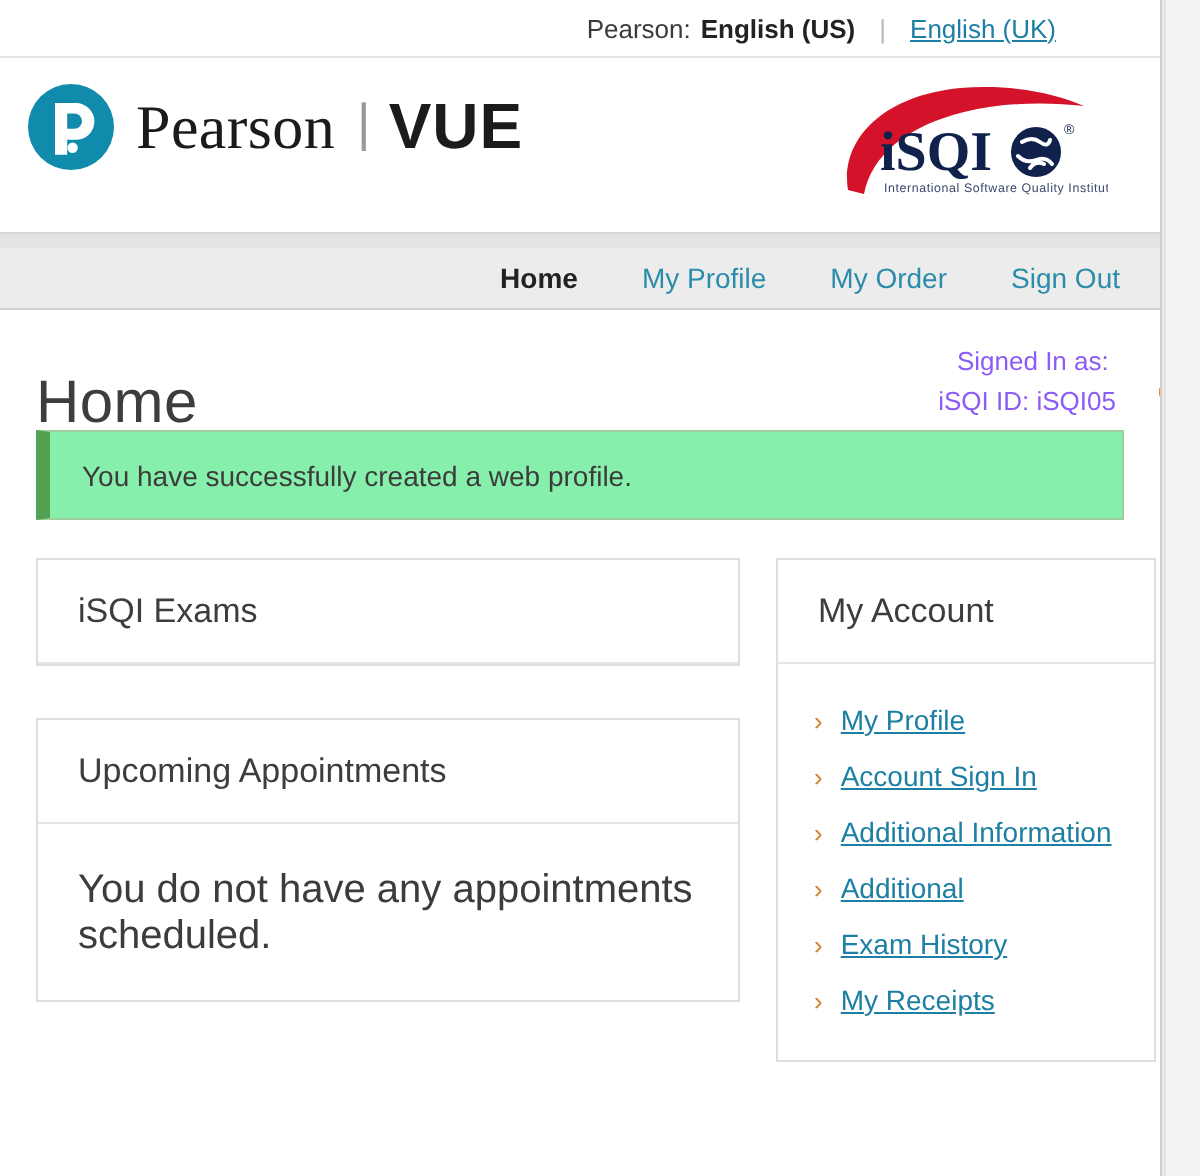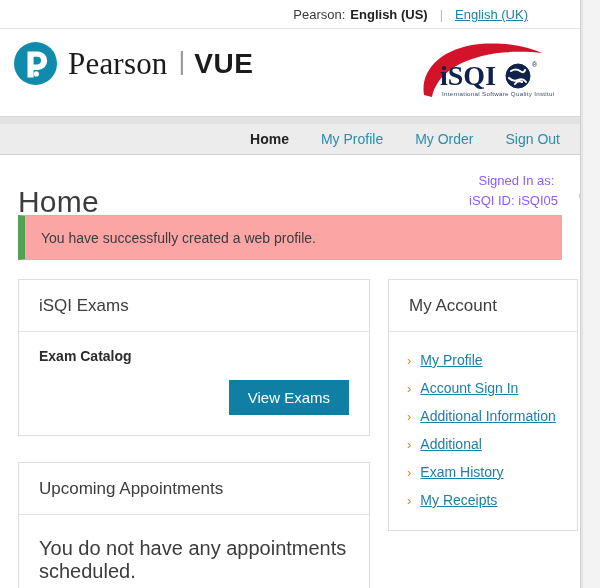--- a/index.html
+++ b/index.html
@@ -94,21 +94,21 @@
   .pearson-bar {
     color: #9a9a9a;
     font-size: 26px;
     margin: 0 9px 0 11px;
     font-family: "Liberation Sans", sans-serif;
     position: relative;
     top: -2px;
   }
   .pearson-vue {
     font-family: "Liberation Sans", sans-serif;
-    font-size: 28px;
+    font-size: 32px;
     font-weight: bold;
     color: #1b1b1b;
     letter-spacing: 0.5px;
   }
   .isqi-logo {
     position: absolute;
     right: 26px;
     top: 12px;
     width: 136px;
     height: 62px;
@@ -173,21 +173,21 @@
     pointer-events: none;
   }
   .scribble-2 { left: 58px; top: -8px; }
 
   
   .alert {
     margin: 4px 18px 0 18px;
     height: 45px;
     border: 1px solid #9fcf9f;
     border-left: 7px solid #53a153;
-    background: #fca5a5;
+    background: #86efac;
     display: flex;
     align-items: center;
     box-sizing: border-box;
   }
   .alert-text {
     padding-left: 16px;
     font-size: 14px;
     color: #3c3c3c;
   }
 
@@ -355,26 +355,20 @@
   <div class="alert">
     <span class="alert-text">You have successfully created a web profile.</span>
   </div>
 
   <div class="columns">
 
     <div class="col-left">
 
       <div class="card">
         <div class="card-header">iSQI Exams</div>
-        <div class="card-body">
-          <div class="exam-catalog-label">Exam Catalog</div>
-          <div class="btn-row">
-            <button class="btn-primary">View Exams</button>
-          </div>
-        </div>
       </div>
 
       <div class="card">
         <div class="card-header">Upcoming Appointments</div>
         <div class="appt-body">You do not have any appointments scheduled.</div>
       </div>
 
     </div>
 
     <div class="col-right">

